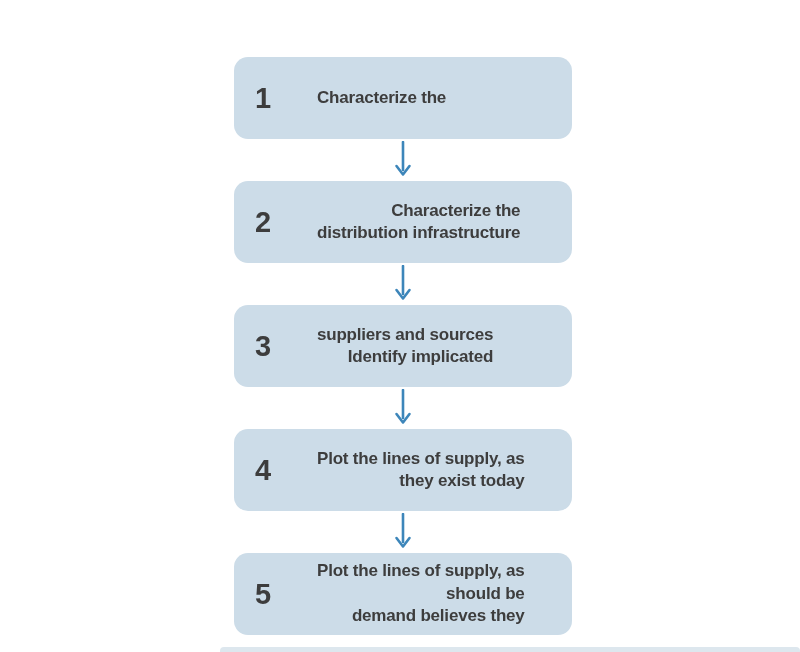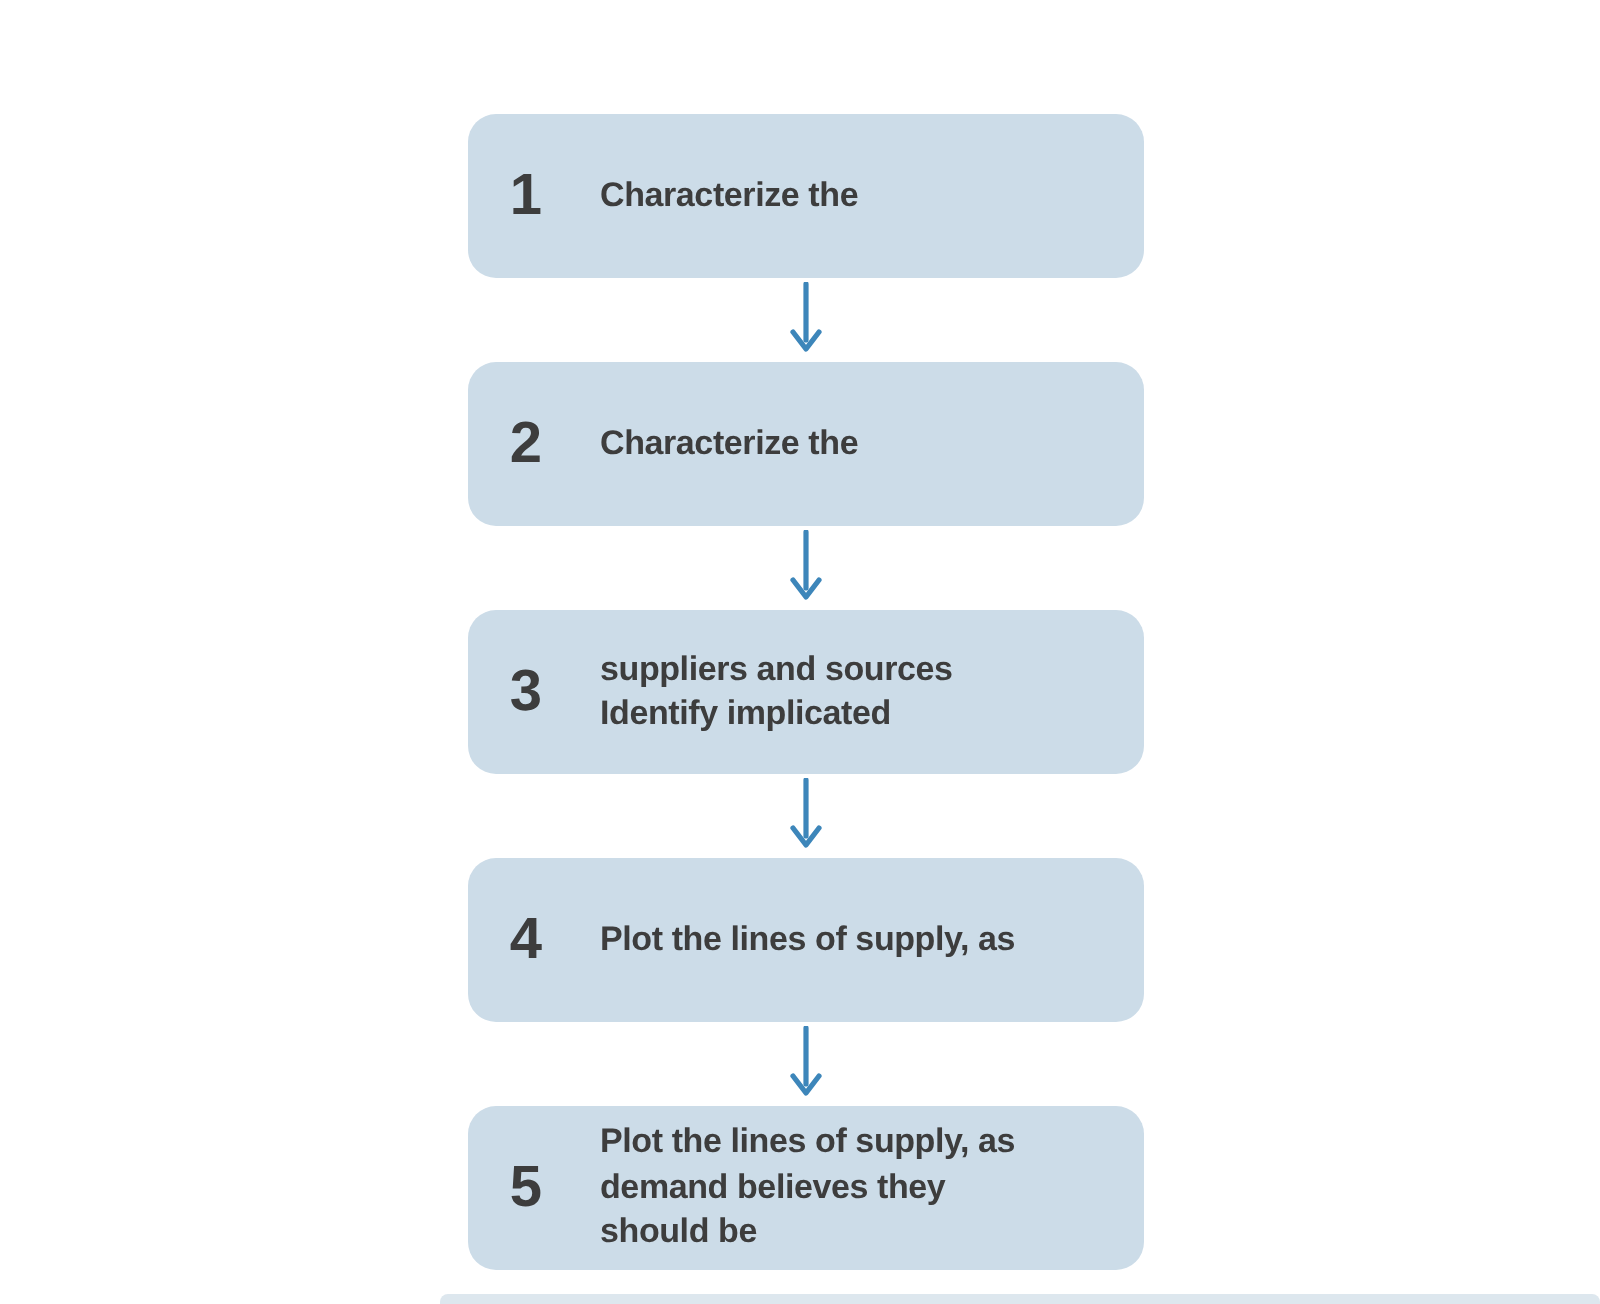--- a/index.html
+++ b/index.html
@@ -40,26 +40,27 @@
   .step-number{
     width:58px;
     flex:0 0 58px;
     text-align:center;
     font-size:29px;
     font-weight:bold;
     color:var(--text);
     line-height:1;
   }
   .step-text{
-    margin-left:8px;
+    margin-left:25px;
     font-size:17px;
     font-weight:bold;
     color:var(--text);
     line-height:1.32;
     letter-spacing:-0.2px;
+    text-align:right;
   }
   .step-text .line{
     white-space:nowrap;
   }
   .arrow-gap{
     height:42px;
     display:flex;
     align-items:center;
     justify-content:center;
   }
@@ -93,20 +94,21 @@
       <svg width="20" height="38" viewBox="0 0 20 38" aria-hidden="true">
         <line x1="10" y1="1" x2="10" y2="29" stroke="#3d86ba" stroke-width="2.6" stroke-linecap="round"></line>
         <polyline points="3.5,25 10,33.5 16.5,25" fill="none" stroke="#3d86ba" stroke-width="2.6" stroke-linecap="round" stroke-linejoin="round"></polyline>
       </svg>
     </div>
 
     <div class="step-box">
       <div class="step-number">2</div>
       <div class="step-text">
         <div class="line">Characterize the</div>
+        <div class="line">distribution infrastructure</div>
       </div>
     </div>
 
     <div class="arrow-gap">
       <svg width="20" height="38" viewBox="0 0 20 38" aria-hidden="true">
         <line x1="10" y1="1" x2="10" y2="29" stroke="#3d86ba" stroke-width="2.6" stroke-linecap="round"></line>
         <polyline points="3.5,25 10,33.5 16.5,25" fill="none" stroke="#3d86ba" stroke-width="2.6" stroke-linecap="round" stroke-linejoin="round"></polyline>
       </svg>
     </div>
 
@@ -122,35 +124,36 @@
       <svg width="20" height="38" viewBox="0 0 20 38" aria-hidden="true">
         <line x1="10" y1="1" x2="10" y2="29" stroke="#3d86ba" stroke-width="2.6" stroke-linecap="round"></line>
         <polyline points="3.5,25 10,33.5 16.5,25" fill="none" stroke="#3d86ba" stroke-width="2.6" stroke-linecap="round" stroke-linejoin="round"></polyline>
       </svg>
     </div>
 
     <div class="step-box">
       <div class="step-number">4</div>
       <div class="step-text">
         <div class="line">Plot the lines of supply, as</div>
+        <div class="line">they exist today</div>
       </div>
     </div>
 
     <div class="arrow-gap">
       <svg width="20" height="38" viewBox="0 0 20 38" aria-hidden="true">
         <line x1="10" y1="1" x2="10" y2="29" stroke="#3d86ba" stroke-width="2.6" stroke-linecap="round"></line>
         <polyline points="3.5,25 10,33.5 16.5,25" fill="none" stroke="#3d86ba" stroke-width="2.6" stroke-linecap="round" stroke-linejoin="round"></polyline>
       </svg>
     </div>
 
     <div class="step-box">
       <div class="step-number">5</div>
       <div class="step-text">
         <div class="line">Plot the lines of supply, as</div>
+        <div class="line">should be</div>
         <div class="line">demand believes they</div>
-        <div class="line">should be</div>
       </div>
     </div>
 
   </div>
 
   <div class="cropped-edge"></div>
 </div>
 
 </body></html>

